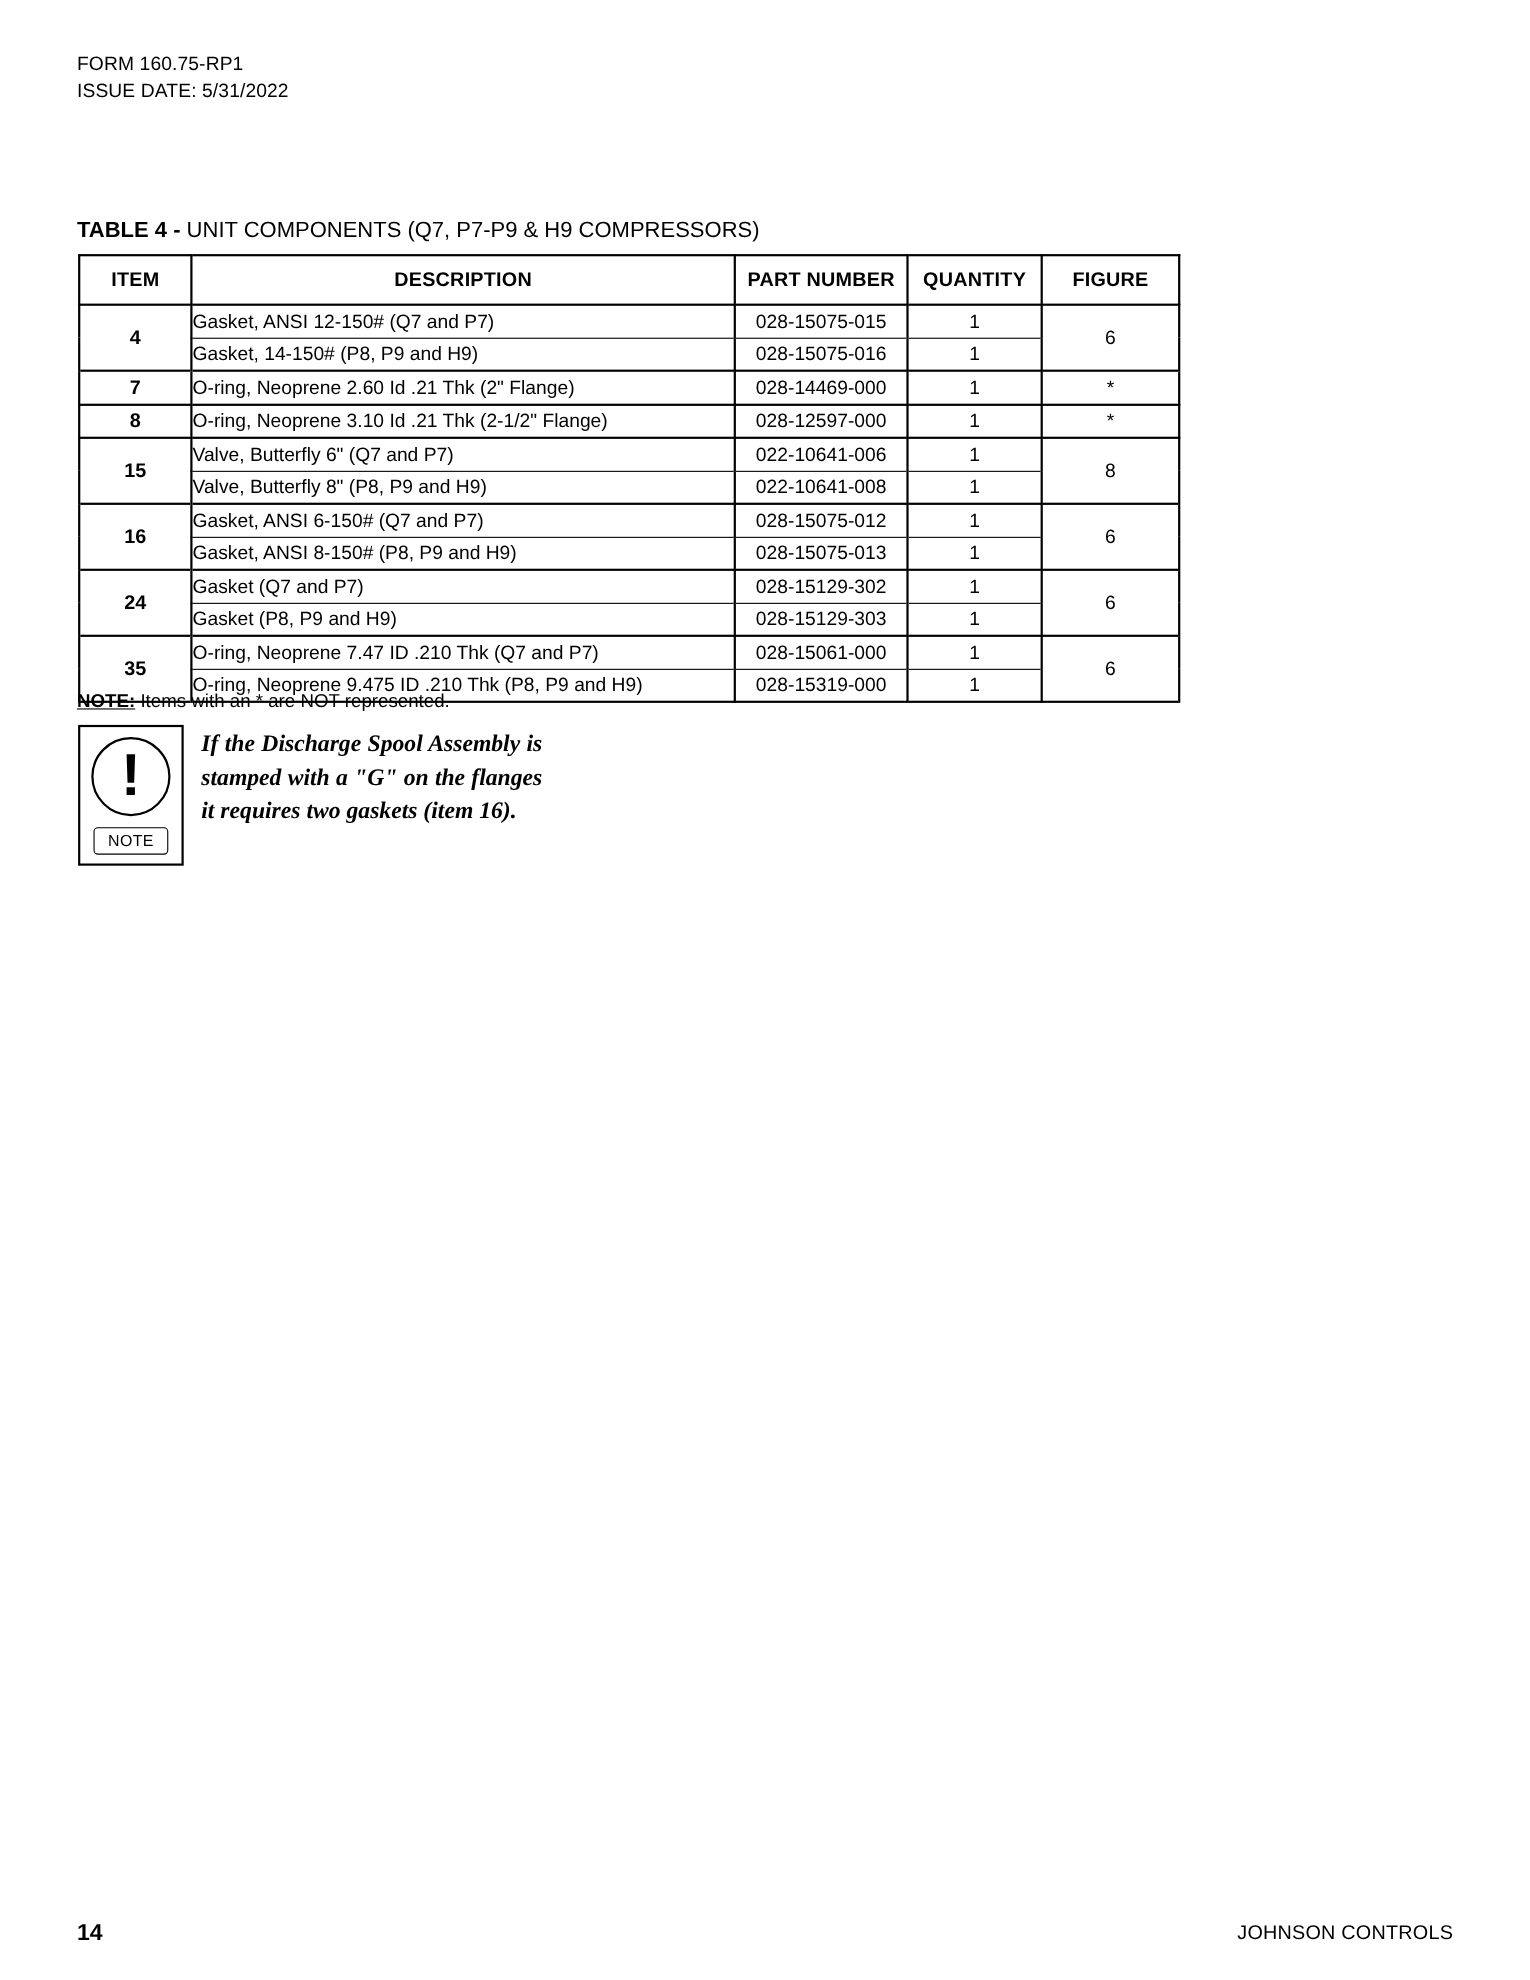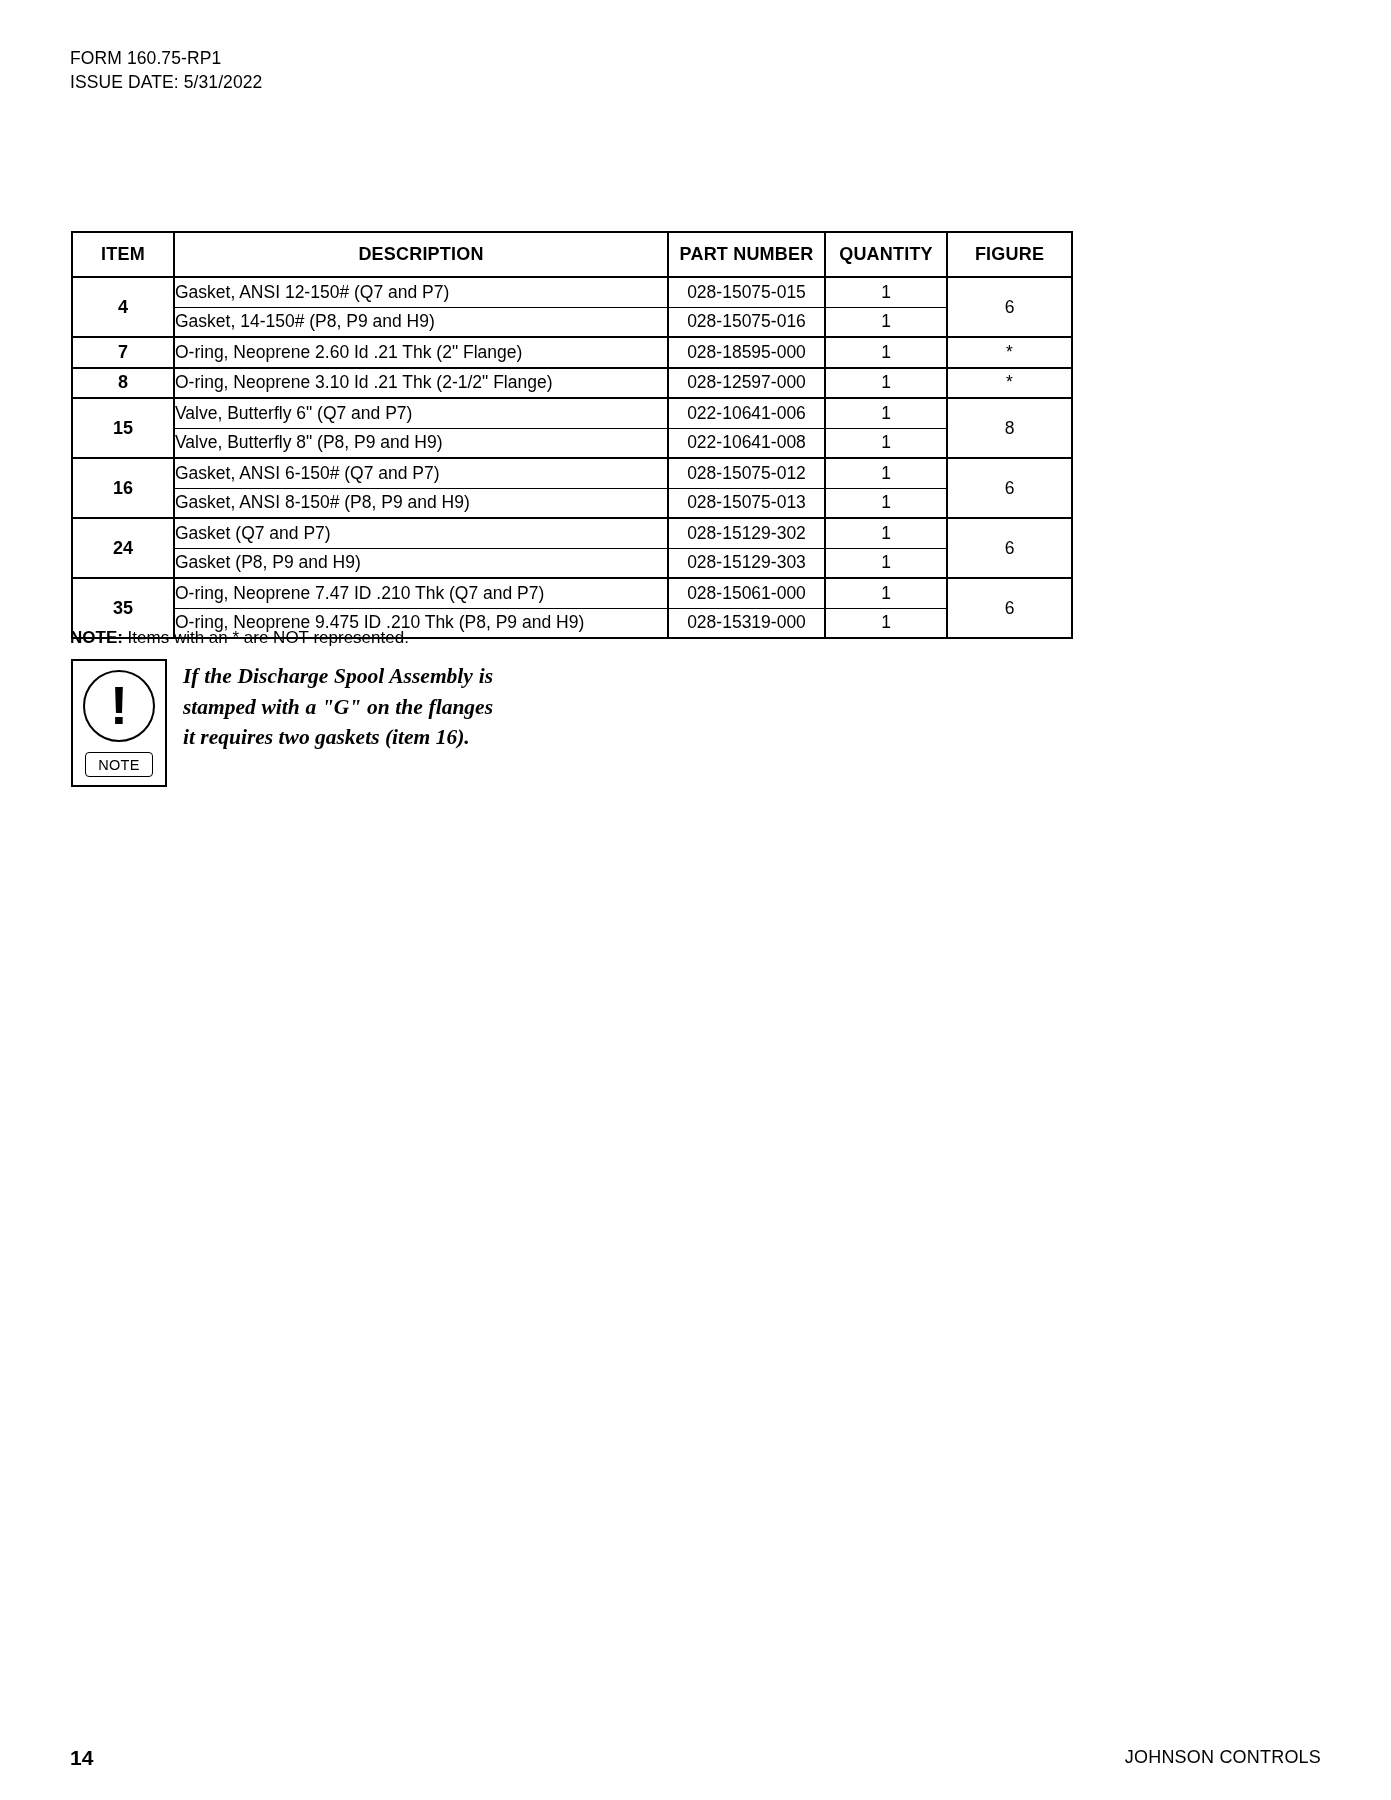--- a/index.html
+++ b/index.html
@@ -135,21 +135,21 @@
   .grp-top { border-top: 2px solid #000 !important; }
   .grp-bottom { border-bottom: 2px solid #000 !important; }
 
   
   .note-line {
     position: absolute;
     left: 70px;
     top: 612px;
     font-size: 17px;
   }
-  .note-line .nb { font-weight: bold; }
+  .note-line .nb { font-weight: bold; text-decoration: underline; }
 
   
   .note-box {
     position: absolute;
     left: 71px;
     top: 643px;
     width: 96px;
     height: 128px;
     border: 2.5px solid #000;
     box-sizing: border-box;
@@ -231,20 +231,23 @@
 <body>
 
 <div class="page">
 
   <div class="doc-header">
     <div>FORM 160.75-RP1</div>
     <div>ISSUE DATE: 5/31/2022</div>
   </div>
 
 
+  <div class="table-caption">
+    <span class="cap-strong">TABLE 4 - </span><span class="cap-rest">UNIT COMPONENTS (Q7, P7-P9 &amp; H9 COMPRESSORS)</span>
+  </div>
 
   <table class="components">
     <colgroup>
       <col class="c-item">
         <col class="c-desc">
         <col class="c-part">
         <col class="c-qty">
         <col class="c-fig">
     </colgroup>
     <thead>
@@ -265,21 +268,21 @@
           <td class="cell-fig grp-top" rowspan="2">6</td>
         </tr>
         <tr>
           <td class="cell-desc grp-bottom">Gasket, 14-150# (P8, P9 and H9)</td>
           <td class="cell-part grp-bottom">028-15075-016</td>
           <td class="cell-qty grp-bottom">1</td>
         </tr>
         <tr>
           <td class="cell-item grp-top grp-bottom" rowspan="1">7</td>
           <td class="cell-desc grp-top grp-bottom">O-ring, Neoprene 2.60 Id .21 Thk (2" Flange)</td>
-          <td class="cell-part grp-top grp-bottom">028-18595-000</td>
+          <td class="cell-part grp-top grp-bottom">028-14469-000</td>
           <td class="cell-qty grp-top grp-bottom">1</td>
           <td class="cell-fig grp-top grp-bottom" rowspan="1">*</td>
         </tr>
         <tr>
           <td class="cell-item grp-top grp-bottom" rowspan="1">8</td>
           <td class="cell-desc grp-top grp-bottom">O-ring, Neoprene 3.10 Id .21 Thk (2-1/2" Flange)</td>
           <td class="cell-part grp-top grp-bottom">028-12597-000</td>
           <td class="cell-qty grp-top grp-bottom">1</td>
           <td class="cell-fig grp-top grp-bottom" rowspan="1">*</td>
         </tr>

